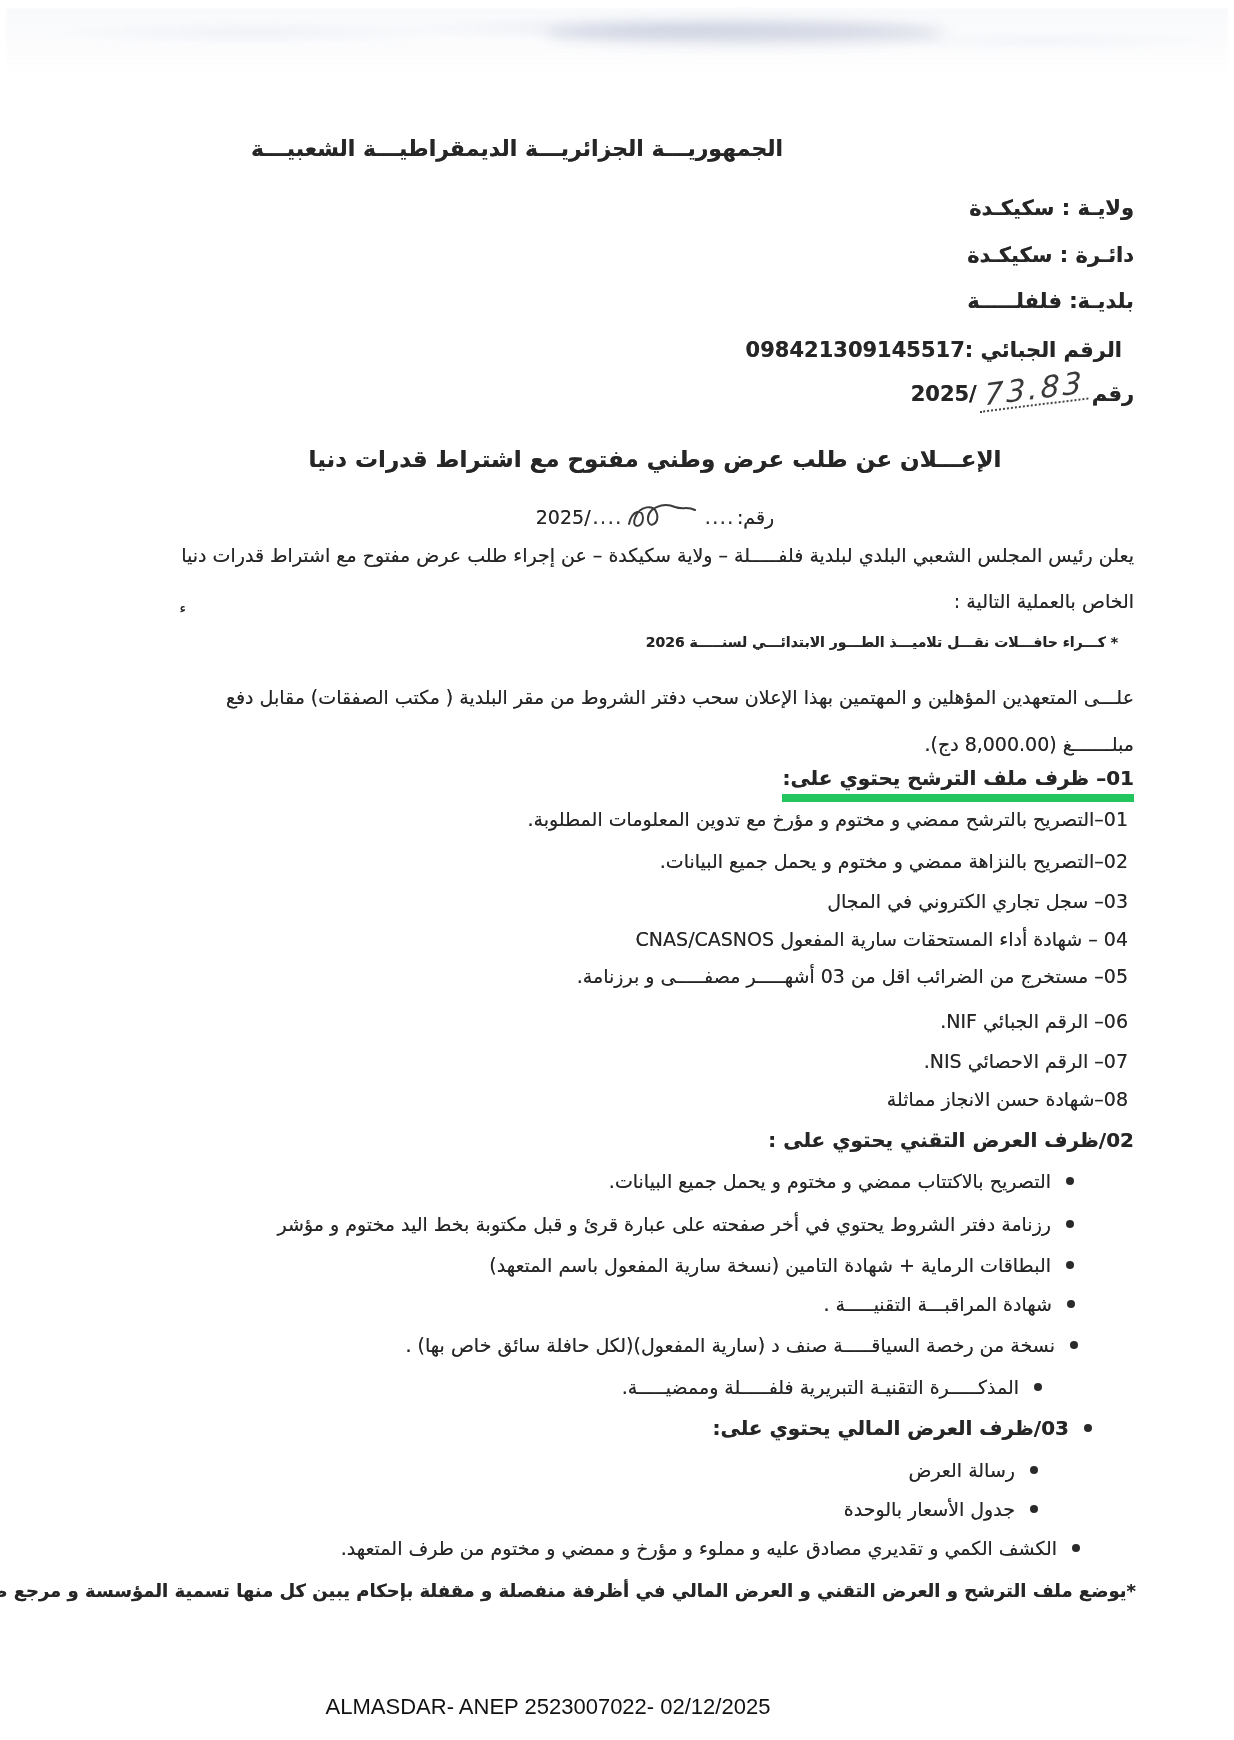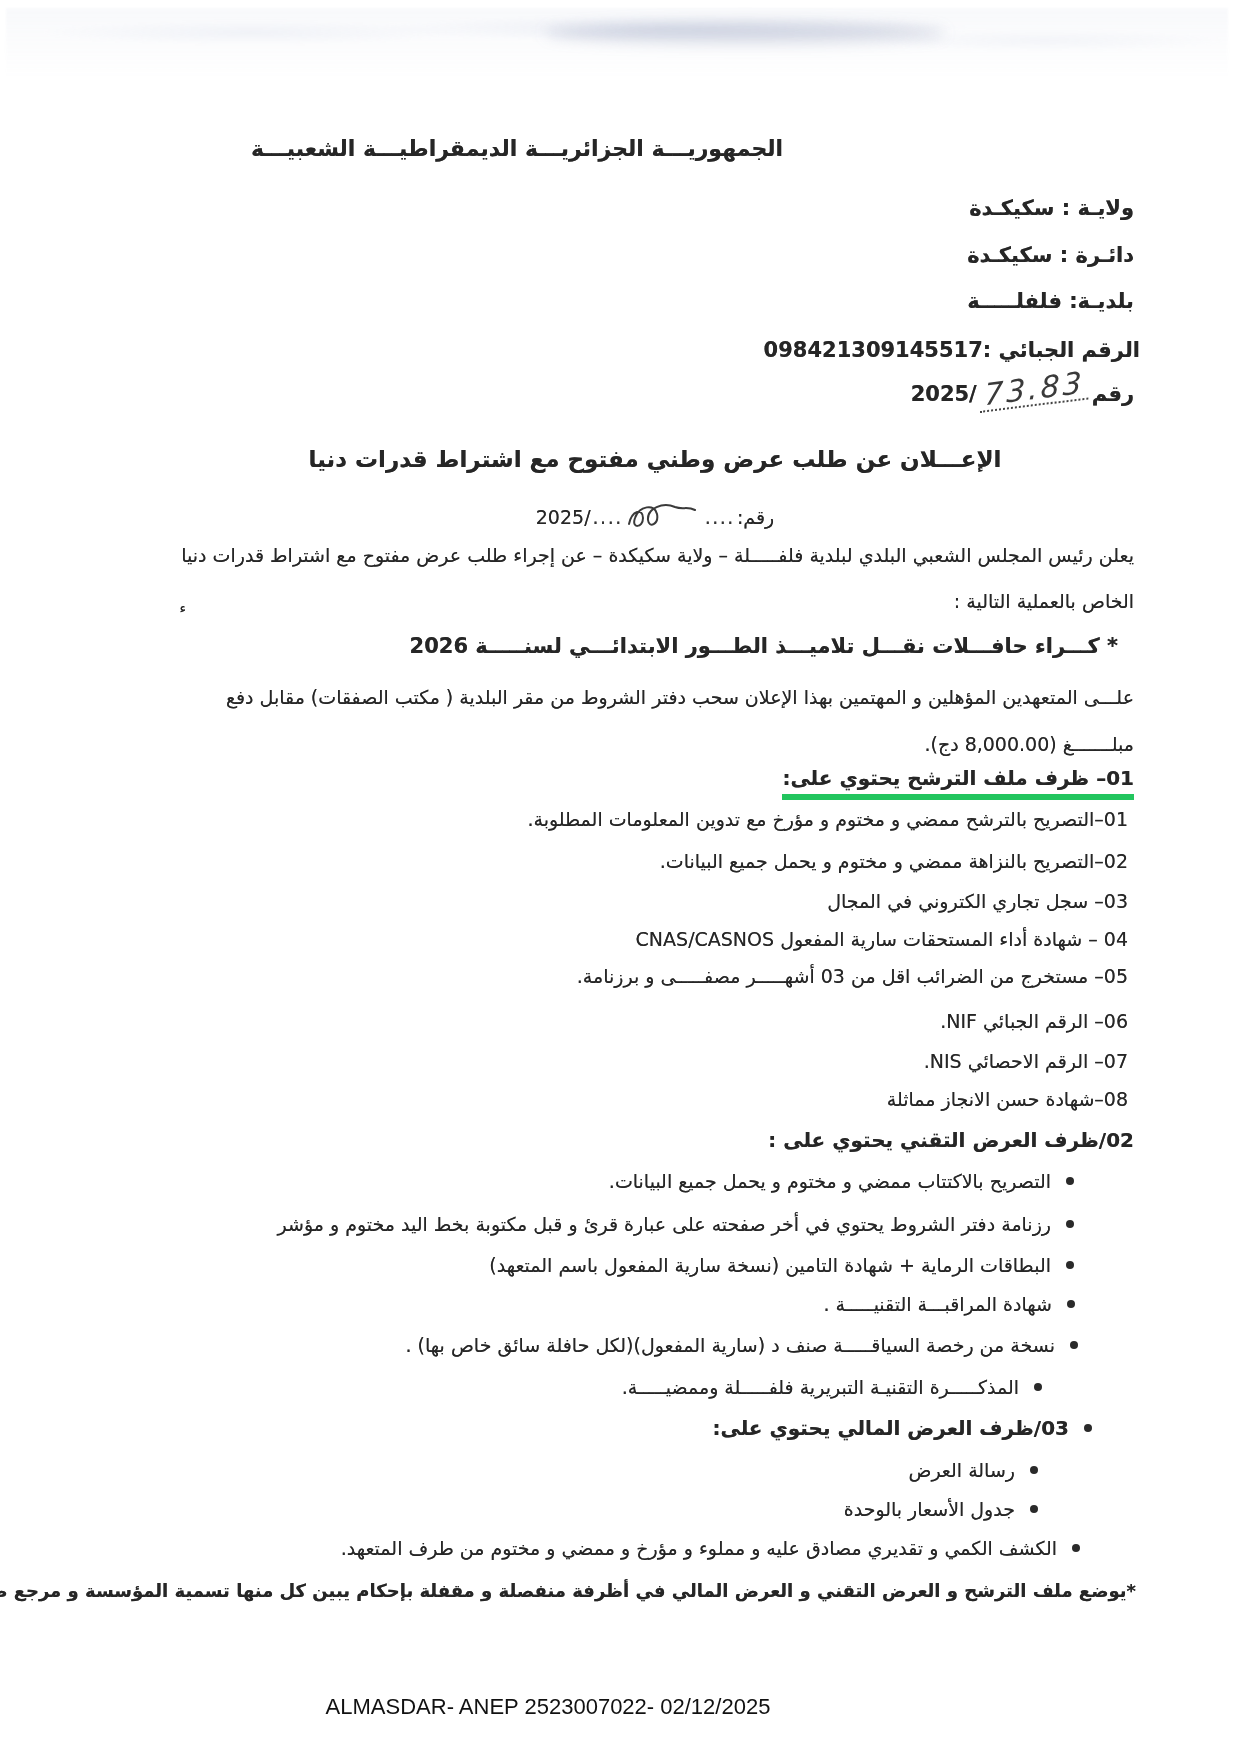--- a/index.html
+++ b/index.html
@@ -65,24 +65,24 @@
     letter-spacing:3px;
     border-bottom:2px dotted #444;
     line-height:26px;
     padding:0 4px 2px 4px;
     text-shadow:none;
     font-weight:normal;
   }
   .dots{letter-spacing:1.5px;color:#333;font-weight:normal;}
   .op-line{
     top:634px;right:116px;
-    font-weight:bold;font-size:21px;
+    font-weight:bold;font-size:14px;
   }
   .sec-heading{font-weight:bold;font-size:20px;}
-  .underlined{border-bottom:6px solid #22c55e;padding-bottom:4px;}
+  .underlined{border-bottom:8px solid #22c55e;padding-bottom:4px;}
   .bullet-row{
     display:flex;align-items:baseline;gap:15px;
     font-size:19px;
   }
   .dot{
     width:8px;height:8px;border-radius:50%;
     background:#2a2a2a;flex:0 0 auto;
     align-self:center;
   }
   .bold{font-weight:bold;}
@@ -104,21 +104,21 @@
 <div class="scan-band"></div>
 <div class="smudge"></div>
 
 <div class="doc">
 
   <div class="line republic">الجمهوريـــة الجزائريـــة الديمقراطيـــة الشعبيـــة</div>
 
   <div class="line hdr" style="top:196px;right:100px;">ولايـة : سكيكـدة</div>
   <div class="line hdr" style="top:243px;right:100px;">دائـرة : سكيكـدة</div>
   <div class="line hdr" style="top:289px;right:100px;">بلديـة: فلفلـــــة</div>
-  <div class="line hdr" style="top:338px;right:94px;">الرقم الجبائي :098421309145517</div>
+  <div class="line hdr" style="top:338px;right:112px;">الرقم الجبائي :098421309145517</div>
 
   <div class="line raqm-row">
     <span>2025/</span>
     <span class="handwritten">73.83</span>
     <span dir="rtl">رقم</span>
   </div>
 
   <div class="line main-title">الإعـــلان عن طلب عرض وطني مفتوح مع اشتراط قدرات دنيا</div>
 
   <div class="line num-line">

